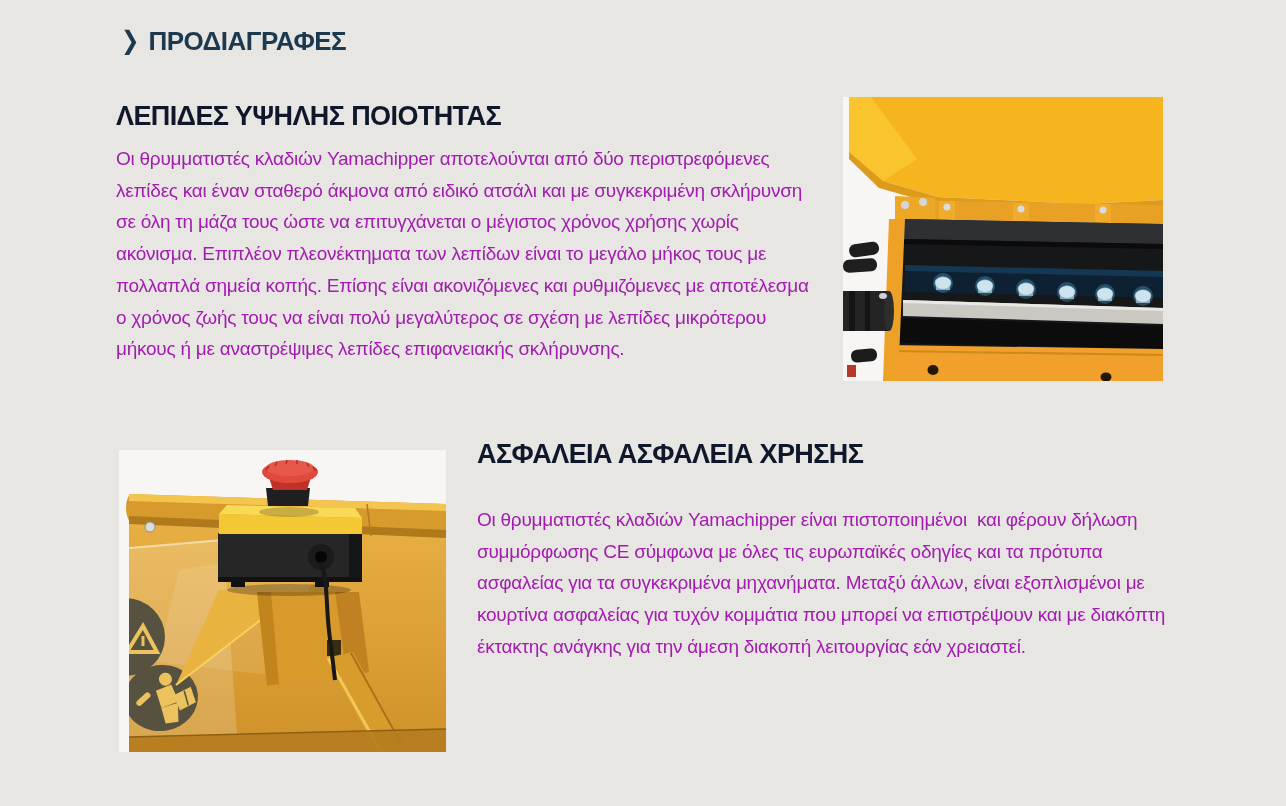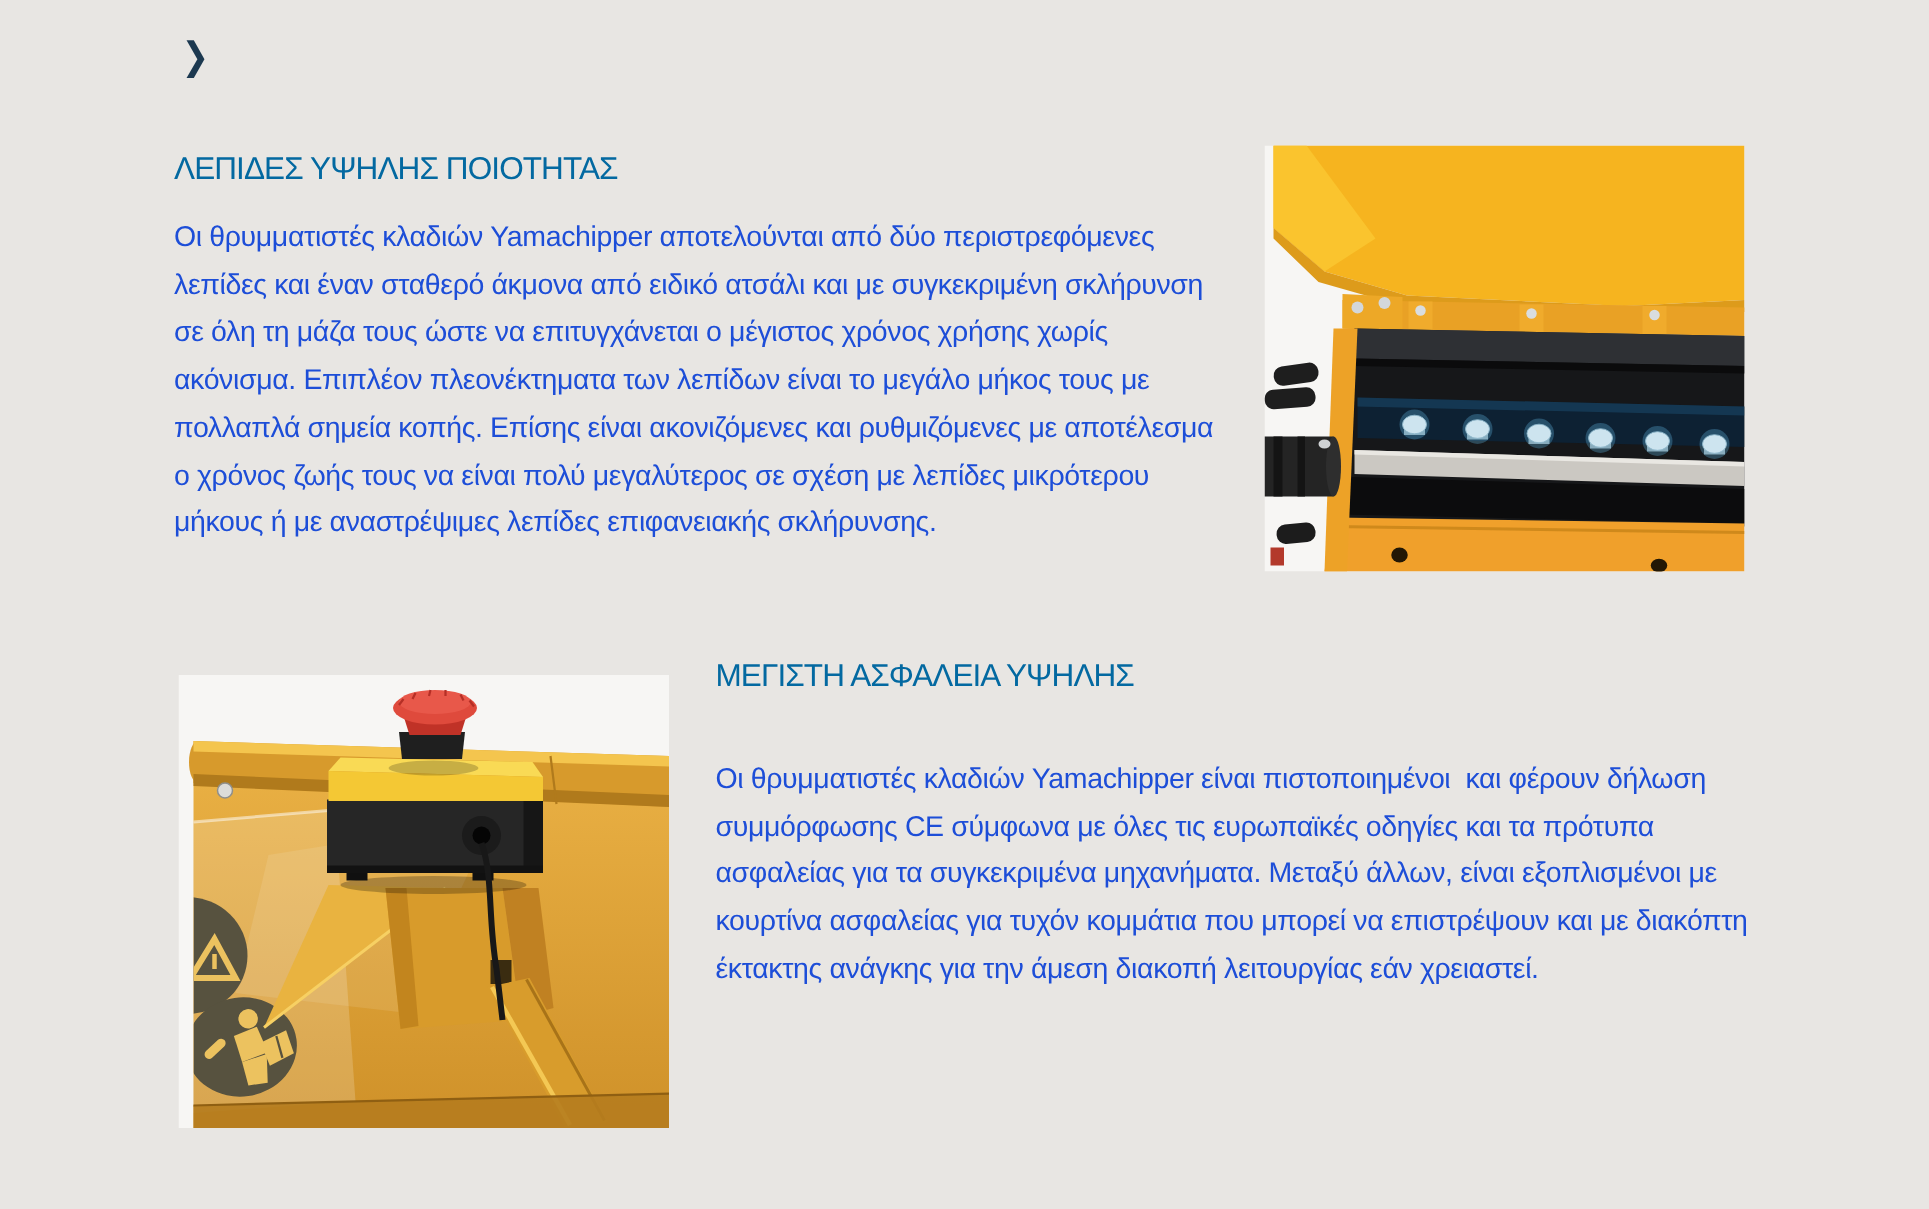--- a/index.html
+++ b/index.html
@@ -24,49 +24,50 @@
   }
   .page-title {
     font-size: 26px; font-weight: 700;
     color: #1c3950;
     letter-spacing: -0.5px;
     line-height: 1.1;
   }
 
   .section-heading {
     margin: 0;
-    font-size: 21px; font-weight: 400;
-    color: #0369a1;
+    font-size: 27px; font-weight: 700;
+    color: #0f172a;
     letter-spacing: -0.6px;
     line-height: 1.15;
   }
   .section-body {
     margin: 0;
     font-size: 19px;
     line-height: 31.7px;
-    color: #1d4ed8;
+    color: #a21caf;
     letter-spacing: -0.25px;
     white-space: pre-wrap;
   }
 
   #s1-heading { left: 116px; top: 101px; }
   #s1-body    { left: 116px; top: 143px; width: 700px; }
   #photo1     { left: 843px; top: 97px;  width: 320px; height: 284px; }
 
   #photo2     { left: 119px; top: 450px; width: 327px; height: 302px; }
   #s2-heading { left: 477px; top: 439px; }
   #s2-body    { left: 477px; top: 504px; width: 690px; }
 
   svg { display: block; }
 </style>
 </head>
 <body>
 
 <div class="abs header-row">
   <span class="chevron">❯</span>
+  <span class="page-title">ΠΡΟΔΙΑΓΡΑΦΕΣ</span>
 </div>
 
 <h2 id="s1-heading" class="abs section-heading">ΛΕΠΙΔΕΣ ΥΨΗΛΗΣ ΠΟΙΟΤΗΤΑΣ</h2>
 <p id="s1-body" class="abs section-body">Οι θρυμματιστές κλαδιών Yamachipper αποτελούνται από δύο περιστρεφόμενες λεπίδες και έναν σταθερό άκμονα από ειδικό ατσάλι και με συγκεκριμένη σκλήρυνση σε όλη τη μάζα τους ώστε να επιτυγχάνεται ο μέγιστος χρόνος χρήσης χωρίς ακόνισμα. Επιπλέον πλεονέκτηματα των λεπίδων είναι το μεγάλο μήκος τους με πολλαπλά σημεία κοπής. Επίσης είναι ακονιζόμενες και ρυθμιζόμενες με αποτέλεσμα ο χρόνος ζωής τους να είναι πολύ μεγαλύτερος σε σχέση με λεπίδες μικρότερου μήκους ή με αναστρέψιμες λεπίδες επιφανειακής σκλήρυνσης.</p>
 
 <div id="photo1" class="abs">
   <svg width="320" height="284" viewBox="0 0 320 284">
 
     <rect width="320" height="284" fill="#f7f6f4"></rect>
 
@@ -229,14 +230,14 @@
 
     <circle cx="202" cy="107" r="13" fill="#1b1b1b"></circle>
     <circle cx="202" cy="107" r="6" fill="#050505"></circle>
     <path d="M202,112 C210,135 206,160 212,196 L216,230" stroke="#181818" stroke-width="4" fill="none"></path>
 
     <polygon points="10,287 327,279 327,302 10,302" fill="#b57c1e" opacity="0.9"></polygon>
     <line x1="10" y1="287" x2="327" y2="279" stroke="#8f5f12" stroke-width="1.5"></line>
   </svg>
 </div>
 
-<h2 id="s2-heading" class="abs section-heading">ΜΕΓΙΣΤΗ ΑΣΦΑΛΕΙΑ ΥΨΗΛΗΣ</h2>
+<h2 id="s2-heading" class="abs section-heading">ΑΣΦΑΛΕΙΑ ΑΣΦΑΛΕΙΑ ΧΡΗΣΗΣ</h2>
 <p id="s2-body" class="abs section-body">Οι θρυμματιστές κλαδιών Yamachipper είναι πιστοποιημένοι  και φέρουν δήλωση συμμόρφωσης CE σύμφωνα με όλες τις ευρωπαϊκές οδηγίες και τα πρότυπα ασφαλείας για τα συγκεκριμένα μηχανήματα. Μεταξύ άλλων, είναι εξοπλισμένοι με κουρτίνα ασφαλείας για τυχόν κομμάτια που μπορεί να επιστρέψουν και με διακόπτη έκτακτης ανάγκης για την άμεση διακοπή λειτουργίας εάν χρειαστεί.</p>
 
 </body></html>

